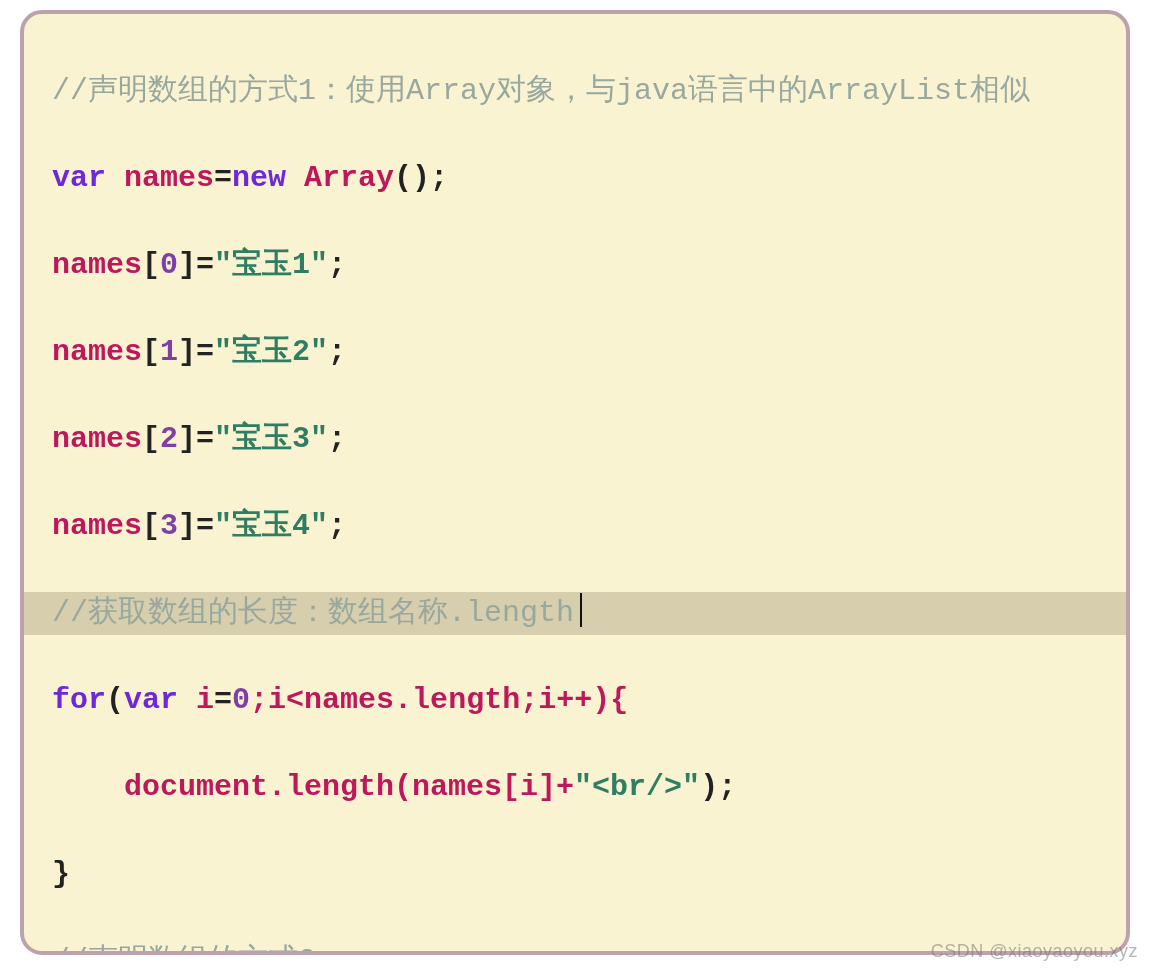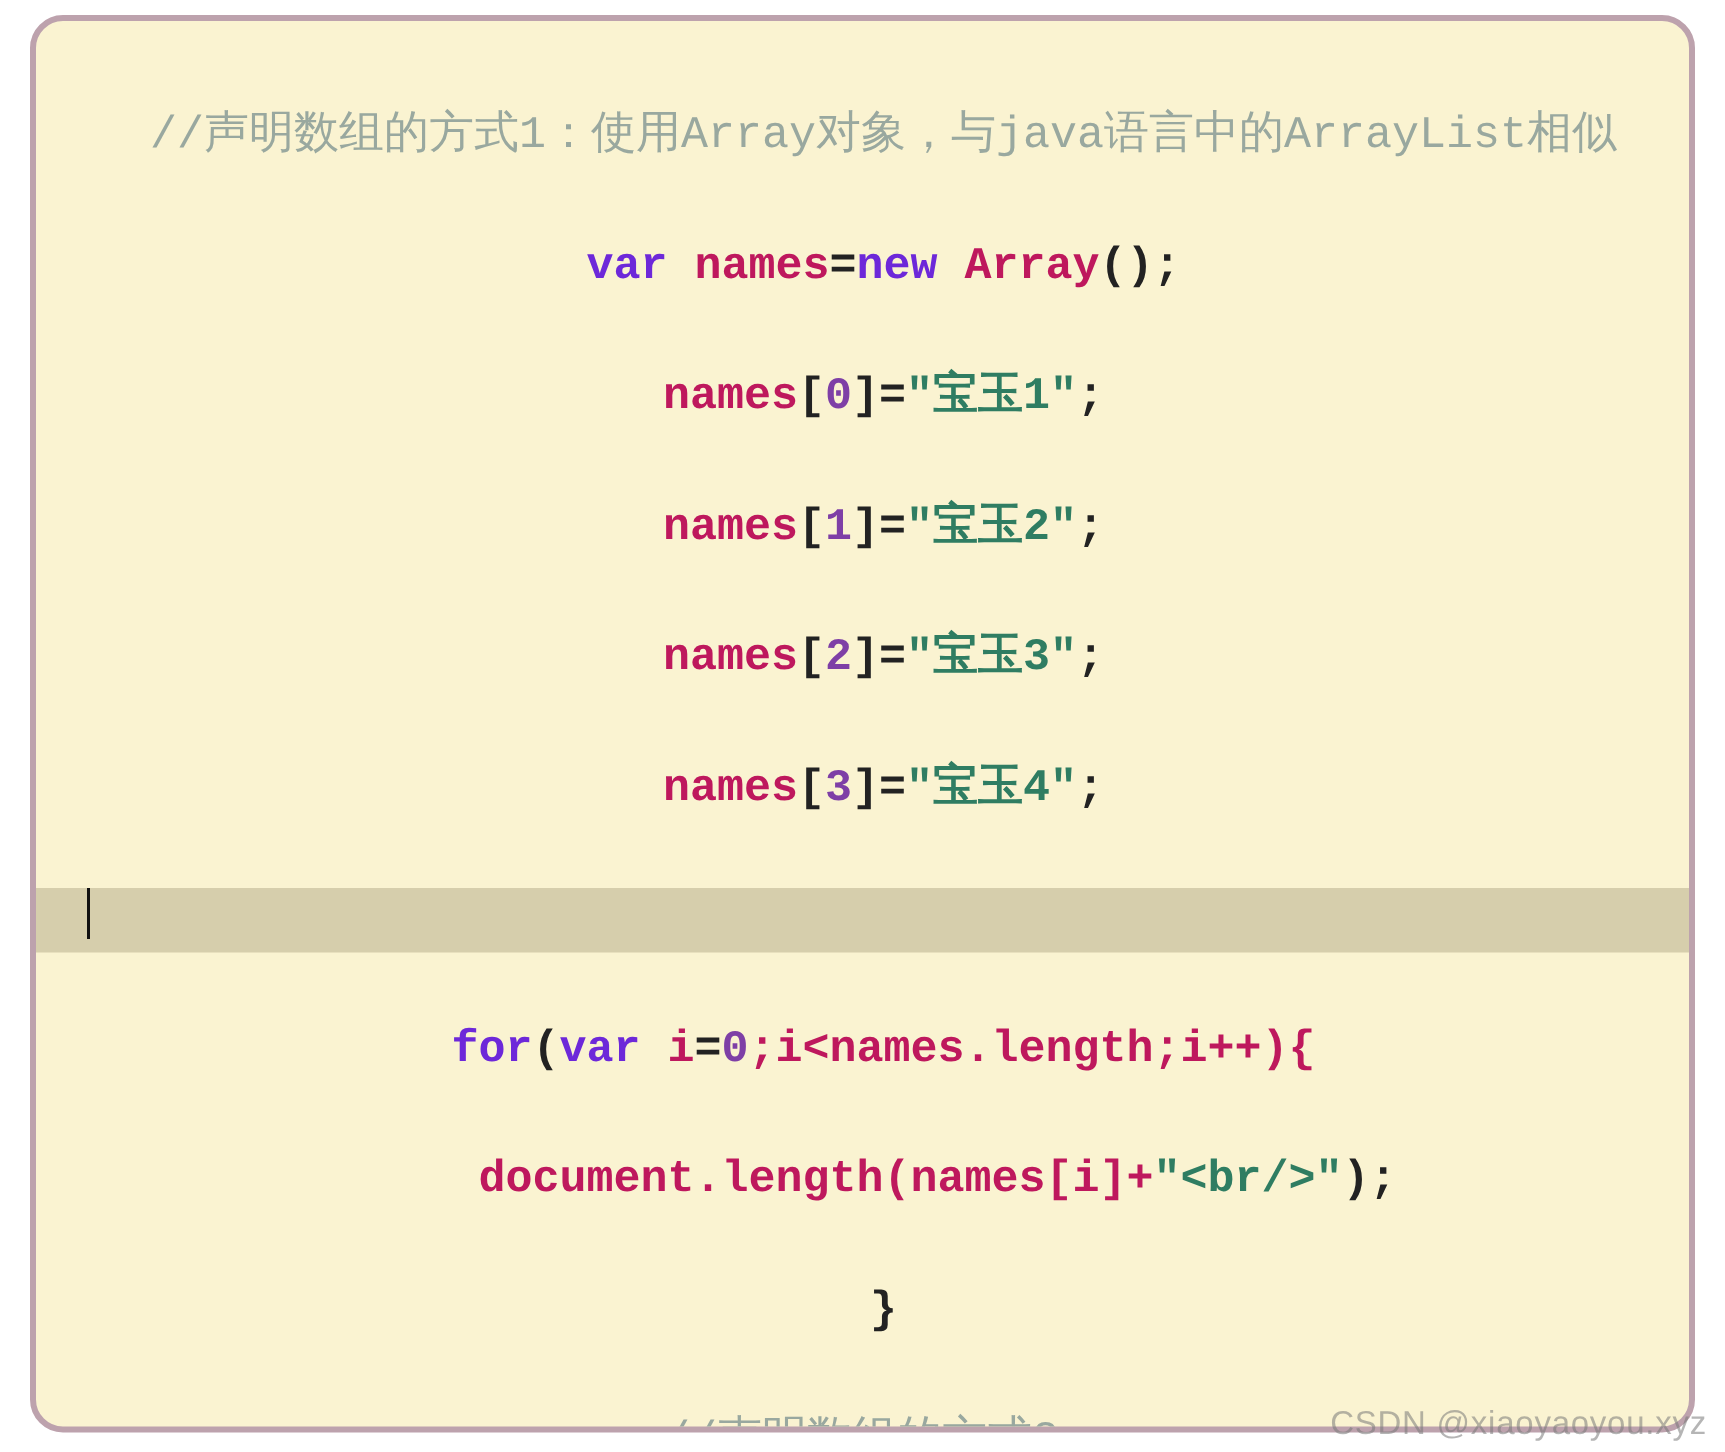--- a/index.html
+++ b/index.html
@@ -25,21 +25,20 @@
   }
   .code {
     padding: 12px 0 0 0;
     font-size: 30px;
     line-height: 43.5px;
     font-weight: bold;
     white-space: pre;
   }
   .line {
     padding-left: 28px;
-    text-align: center;
   }
   .highlighted {
     background: #d6ceac;
     display: block;
     padding-left: 28px;
     position: relative;
   }
   .cursor {
     display: inline-block;
     width: 2px;
@@ -52,38 +51,38 @@
   .c-keyword { color: #6d28d9; }  
   .c-ident   { color: #be185d; }     
   .c-punct   { color: #222; }     
   .c-num     { color: #7e3fa6; }  
   .c-str     { color: #2f7d62; }  
   .watermark {
     position: absolute;
     right: 12px;
     bottom: 6px;
     font-family: Arial, sans-serif;
-    font-size: 22px;
+    font-size: 18px;
     color: rgba(120,120,120,0.55);
     font-weight: normal;
     letter-spacing: 0.5px;
   }
 </style>
 </head>
 <body>
 
 <div class="frame">
   <div class="code">
 <div class="line"><span class="c-comment">//声明数组的方式1：使用Array对象，与java语言中的ArrayList相似</span></div>
 <div class="line"><span class="c-keyword">var</span><span class="c-ident"> names</span><span class="c-punct">=</span><span class="c-keyword">new</span><span class="c-ident"> Array</span><span class="c-punct">();</span></div>
 <div class="line"><span class="c-ident">names</span><span class="c-punct">[</span><span class="c-num">0</span><span class="c-punct">]=</span><span class="c-str">"宝玉1"</span><span class="c-punct">;</span></div>
 <div class="line"><span class="c-ident">names</span><span class="c-punct">[</span><span class="c-num">1</span><span class="c-punct">]=</span><span class="c-str">"宝玉2"</span><span class="c-punct">;</span></div>
 <div class="line"><span class="c-ident">names</span><span class="c-punct">[</span><span class="c-num">2</span><span class="c-punct">]=</span><span class="c-str">"宝玉3"</span><span class="c-punct">;</span></div>
 <div class="line"><span class="c-ident">names</span><span class="c-punct">[</span><span class="c-num">3</span><span class="c-punct">]=</span><span class="c-str">"宝玉4"</span><span class="c-punct">;</span></div>
-<div class="highlighted"><span class="cursor"></span></div>
+<div class="highlighted"><span class="c-comment">//获取数组的长度：数组名称.length</span><span class="cursor"></span></div>
 <div class="line"><span class="c-keyword">for</span><span class="c-punct">(</span><span class="c-keyword">var</span><span class="c-ident"> i</span><span class="c-punct">=</span><span class="c-num">0</span><span class="c-ident">;i&lt;names.length;i++){</span></div>
 <div class="line"><span class="c-ident">    document.length(names[i]+</span><span class="c-str">"&lt;br/&gt;"</span><span class="c-punct">);</span></div>
 <div class="line"><span class="c-punct">}</span></div>
 <div class="line"><span class="c-comment">//声明数组的方式2：</span></div>
 
 
 
 
 
 

